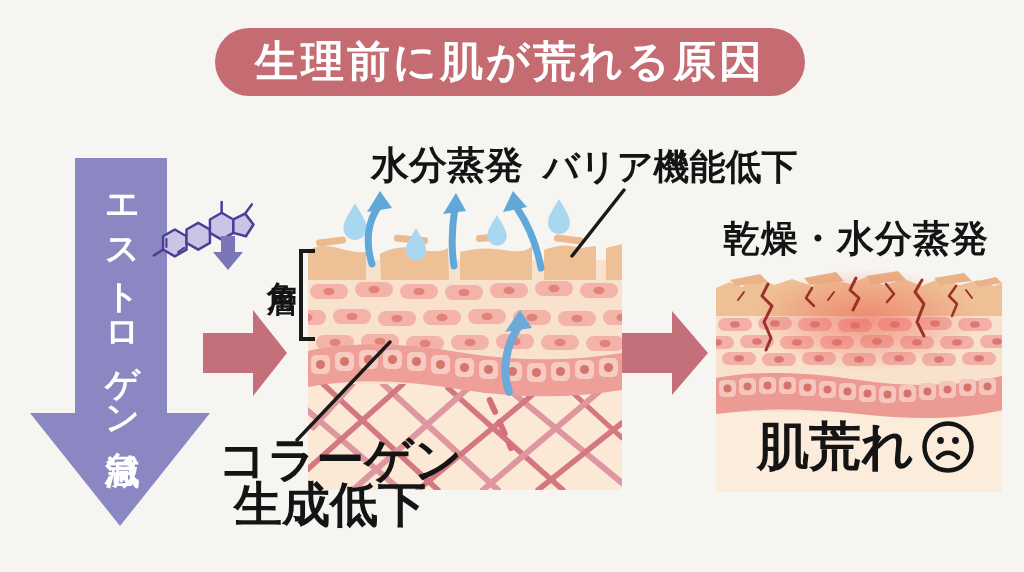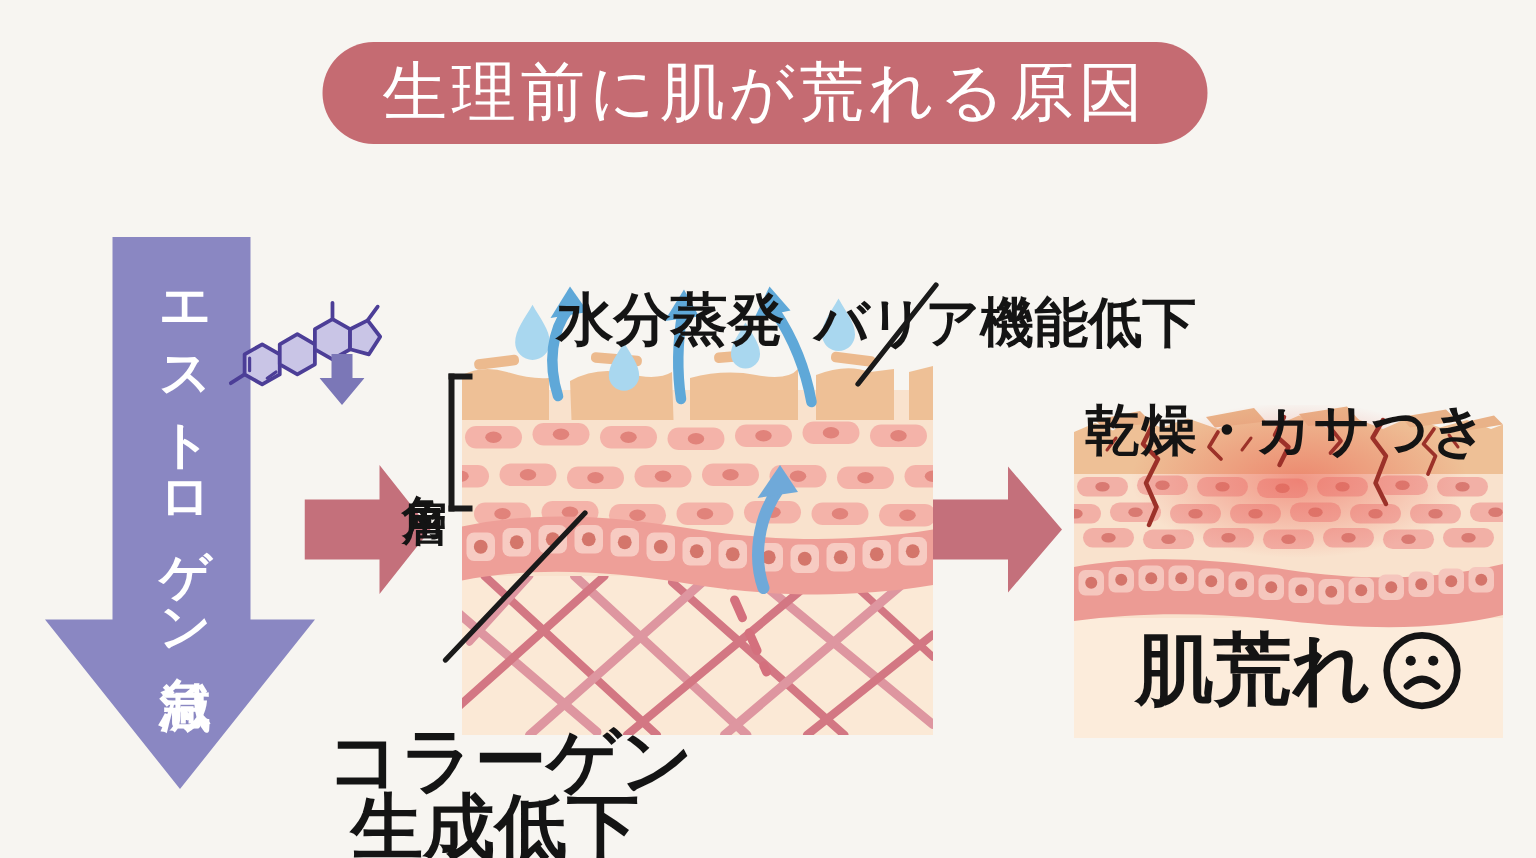--- a/index.html
+++ b/index.html
@@ -9,30 +9,30 @@
     font-family:"Liberation Sans","DejaVu Sans",sans-serif;
   }
   .abs{position:absolute;}
   
   .title-banner{
     left:215px;top:28px;width:590px;height:68px;border-radius:34px;
     background:var(--title-banner,#c56b72);
     display:flex;align-items:center;justify-content:center;
   }
   .title-banner span{
-    color:#fff;font-size:43px;font-weight:normal;letter-spacing:3px;white-space:nowrap;
+    color:#fff;font-size:43px;font-weight:bold;letter-spacing:3px;white-space:nowrap;
   }
   
   .estrogen-label{
     left:100px;top:174px;height:312px;
     writing-mode:vertical-rl;text-orientation:upright;
     color:#fff;font-size:34px;font-weight:bold;letter-spacing:3px;white-space:nowrap;
   }
   
-  .lbl{color:#141414;font-weight:bold;white-space:nowrap;margin-top:48px;}
+  .lbl{color:#141414;font-weight:bold;white-space:nowrap;}
   .water-label{left:371px;top:140px;font-size:38px;}
   .barrier-label{left:543px;top:143px;font-size:36px;text-align:right;}
   .stratum-label{
     left:261px;top:257px;font-size:30px;
     writing-mode:vertical-rl;text-orientation:upright;letter-spacing:6px;
   }
   .stratum-bracket{
     left:299px;top:249px;width:12px;height:84px;
     border-left:4px solid #1a1a1a;border-top:4px solid #1a1a1a;border-bottom:4px solid #1a1a1a;
   }
@@ -351,21 +351,21 @@
       <circle cx="211.5" cy="121.5" r="4" fill="#d4746a"></circle>
       <rect x="223" y="111" width="17" height="17" rx="4.5" fill="#f5c6bd"></rect>
       <circle cx="231.5" cy="119.5" r="4" fill="#d4746a"></circle>
       <rect x="243" y="109" width="17" height="17" rx="4.5" fill="#f5c6bd"></rect>
       <circle cx="251.5" cy="117.5" r="4" fill="#d4746a"></circle>
       <rect x="263" y="108" width="17" height="17" rx="4.5" fill="#f5c6bd"></rect>
       <circle cx="271.5" cy="116.5" r="4" fill="#d4746a"></circle>
     </g>
 </svg>
 
-<div class="abs lbl dryness-label">乾燥・カサつき</div>
+<div class="abs lbl dryness-label">乾燥・水分蒸発</div>
 
 <div class="abs rough-row">
   <span class="txt">肌荒れ</span>
   <svg width="56" height="56" viewBox="0 0 56 56">
     <circle cx="28" cy="28" r="23.5" stroke="#151515" stroke-width="4.5" fill="none"></circle>
     <circle cx="20.5" cy="21.5" r="3.4" fill="#151515"></circle>
     <circle cx="35.5" cy="21.5" r="3.4" fill="#151515"></circle>
     <path d="M18,38.5 Q28,29 38,38.5" stroke="#151515" stroke-width="4.5" fill="none" stroke-linecap="round"></path>
   </svg>
 </div>

